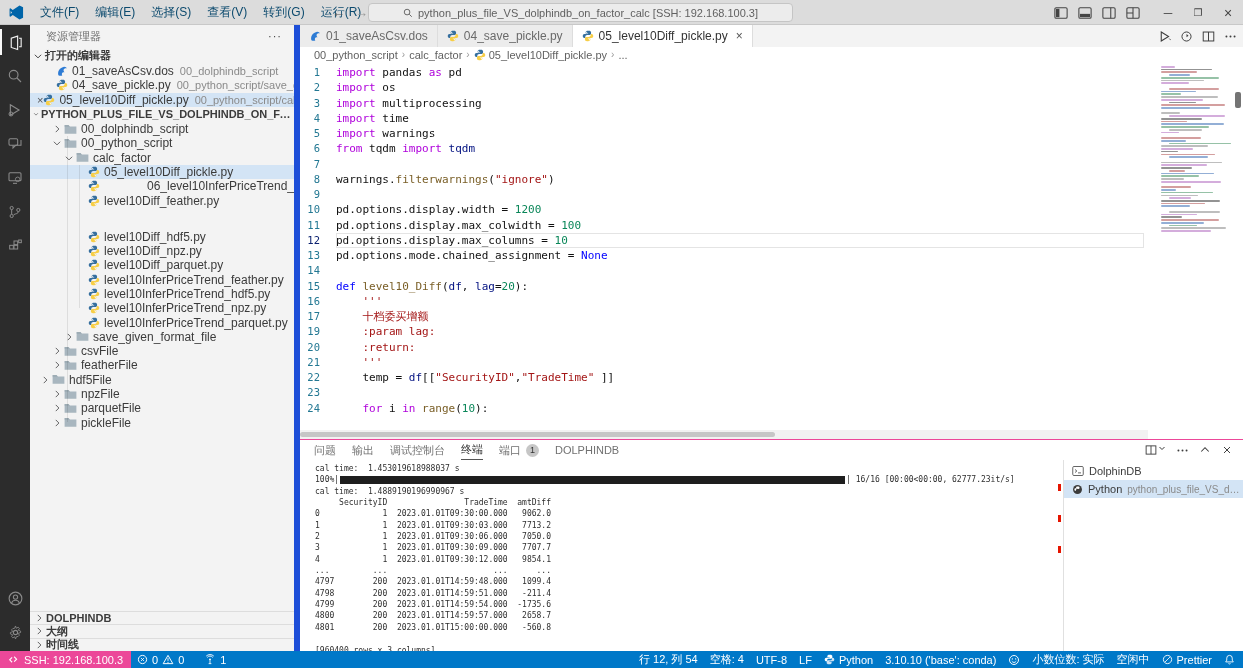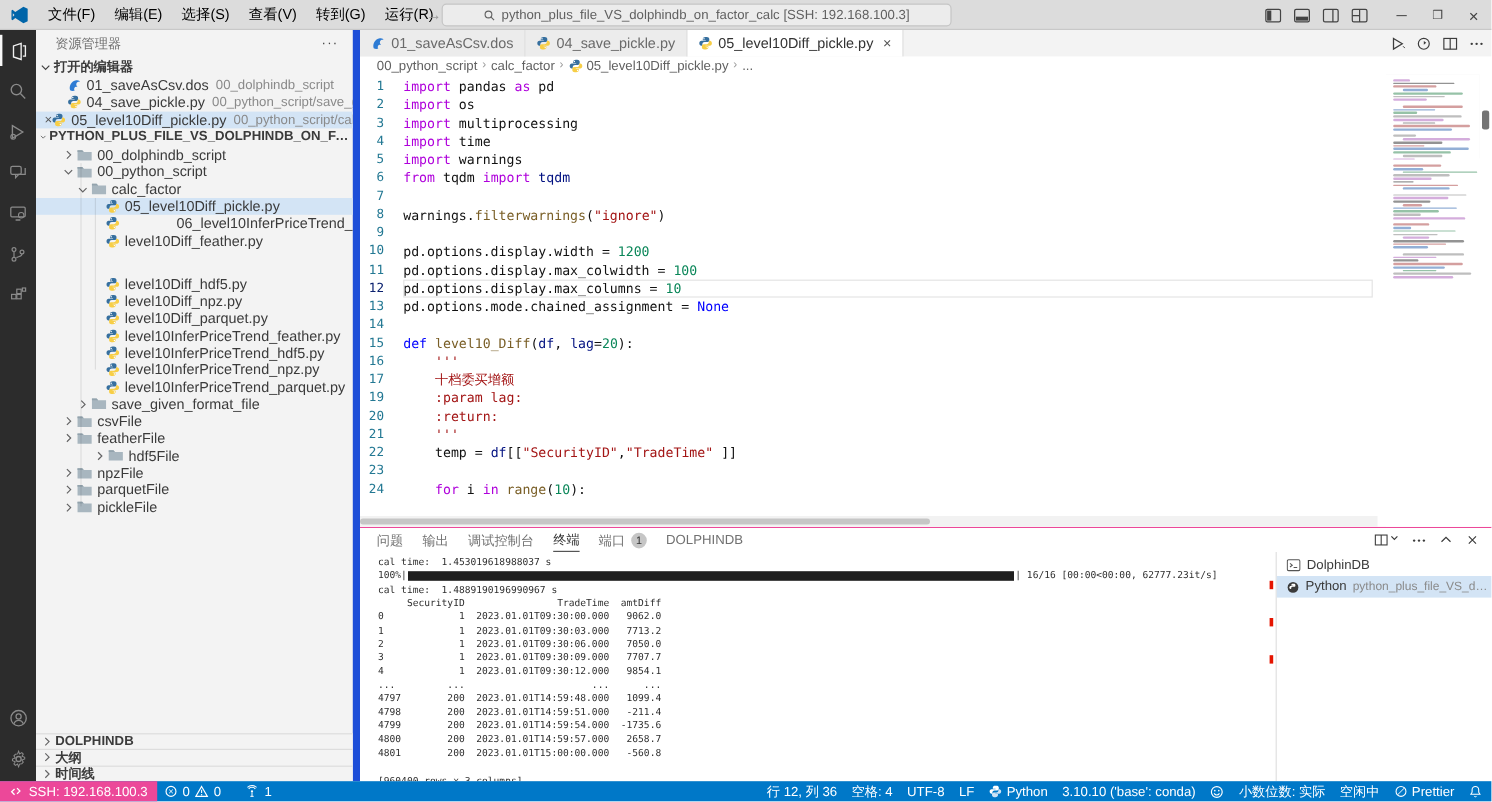--- a/index.html
+++ b/index.html
@@ -3,21 +3,21 @@
 <meta charset="utf-8">
 <style>
   *{box-sizing:border-box;margin:0;padding:0}
   html,body{width:1243px;height:668px;overflow:hidden}
   body{font-family:"Liberation Sans",sans-serif;font-size:12px;color:#333;background:#fff;position:relative}
   svg{display:block}
   
   .titlebar{height:25px;background:#dcdcdc;display:flex;align-items:center;position:relative;border-bottom:1px solid #c8c8c8}
   .vscode-logo{margin:0 8px 0 9px}
   .menus{display:flex;align-items:center}
-  .menus .menu{padding:0 8px;font-size:12px;color:#000000;cursor:default;height:25px;line-height:25px}
+  .menus .menu{padding:0 8px;font-size:12px;color:#0c4a6e;cursor:default;height:25px;line-height:25px}
   .nav-arrows{position:absolute;left:332px;display:flex;gap:10px;color:#555;font-size:13px}
   .nav-arrows .fwd{color:#9a9a9a}
   .cmd-center{position:absolute;left:368px;width:425px;height:19px;top:3px;background:#ececec;border:1px solid #c5c5c5;border-radius:4px;display:flex;align-items:center;justify-content:center;gap:5px;color:#616161;font-size:11px;overflow:hidden;white-space:nowrap}
   .win-icons{position:absolute;right:0;top:0;height:25px;display:flex;align-items:center}
   .win-icons .wbtn{width:30px;height:25px;display:flex;align-items:center;justify-content:center;color:#444}
   .layout-icons{display:flex;gap:4px;margin-right:10px}
   .layout-icons .libtn{width:20px;height:25px;display:flex;align-items:center;justify-content:center}
   
   .main{display:flex;height:626px}
   
@@ -460,21 +460,21 @@
             </svg>
           </span>
           <span class="ficon">
             <svg width="13" height="11" viewBox="0 0 16 14">
               <path fill="#a8b6bf" d="M.5 1.5h5l1.6 1.8h8.4v9.2H.5z"></path>
               <path fill="#93a3ad" d="M.5 1.5h5l1.6 1.8H.5z"></path>
             </svg>
           </span>
           <span>featherFile</span>
         </div>
-        <div class="row" style="padding-left: 22px; margin-left: 26px;">
+        <div class="row" style="padding-left: 10px;">
           <span class="ficon" style="margin-right:2px">
             <svg width="10" height="10" viewBox="0 0 16 16">
               <path d="M6 3l5 5-5 5" fill="none" stroke="#646465" stroke-width="1.6"></path>
             </svg>
           </span>
           <span class="ficon">
             <svg width="13" height="11" viewBox="0 0 16 14">
               <path fill="#a8b6bf" d="M.5 1.5h5l1.6 1.8h8.4v9.2H.5z"></path>
               <path fill="#93a3ad" d="M.5 1.5h5l1.6 1.8H.5z"></path>
             </svg>
@@ -935,21 +935,21 @@
   <div class="sb-item" style="margin-left:8px">
     <svg width="12" height="11" viewBox="0 0 16 16">
         <path d="M4 5a5 5 0 0 1 8 0M2.5 3a8 8 0 0 1 11 0" fill="none" stroke="#fff" stroke-width="1.3"></path>
         <circle cx="8" cy="8" r="1.4" fill="#fff"></circle>
         <path d="M8 9.5V14M6 14h4" stroke="#fff" stroke-width="1.2"></path>
       </svg>
     <span>1</span>
   </div>
   <div class="sb-right" id="sb-right">
       <div class="sb-item">
-        <span>行 12, 列 36</span>
+        <span>行 12, 列 54</span>
       </div>
       <div class="sb-item">
         <span>空格: 4</span>
       </div>
       <div class="sb-item">
         <span>UTF-8</span>
       </div>
       <div class="sb-item">
         <span>LF</span>
       </div>

